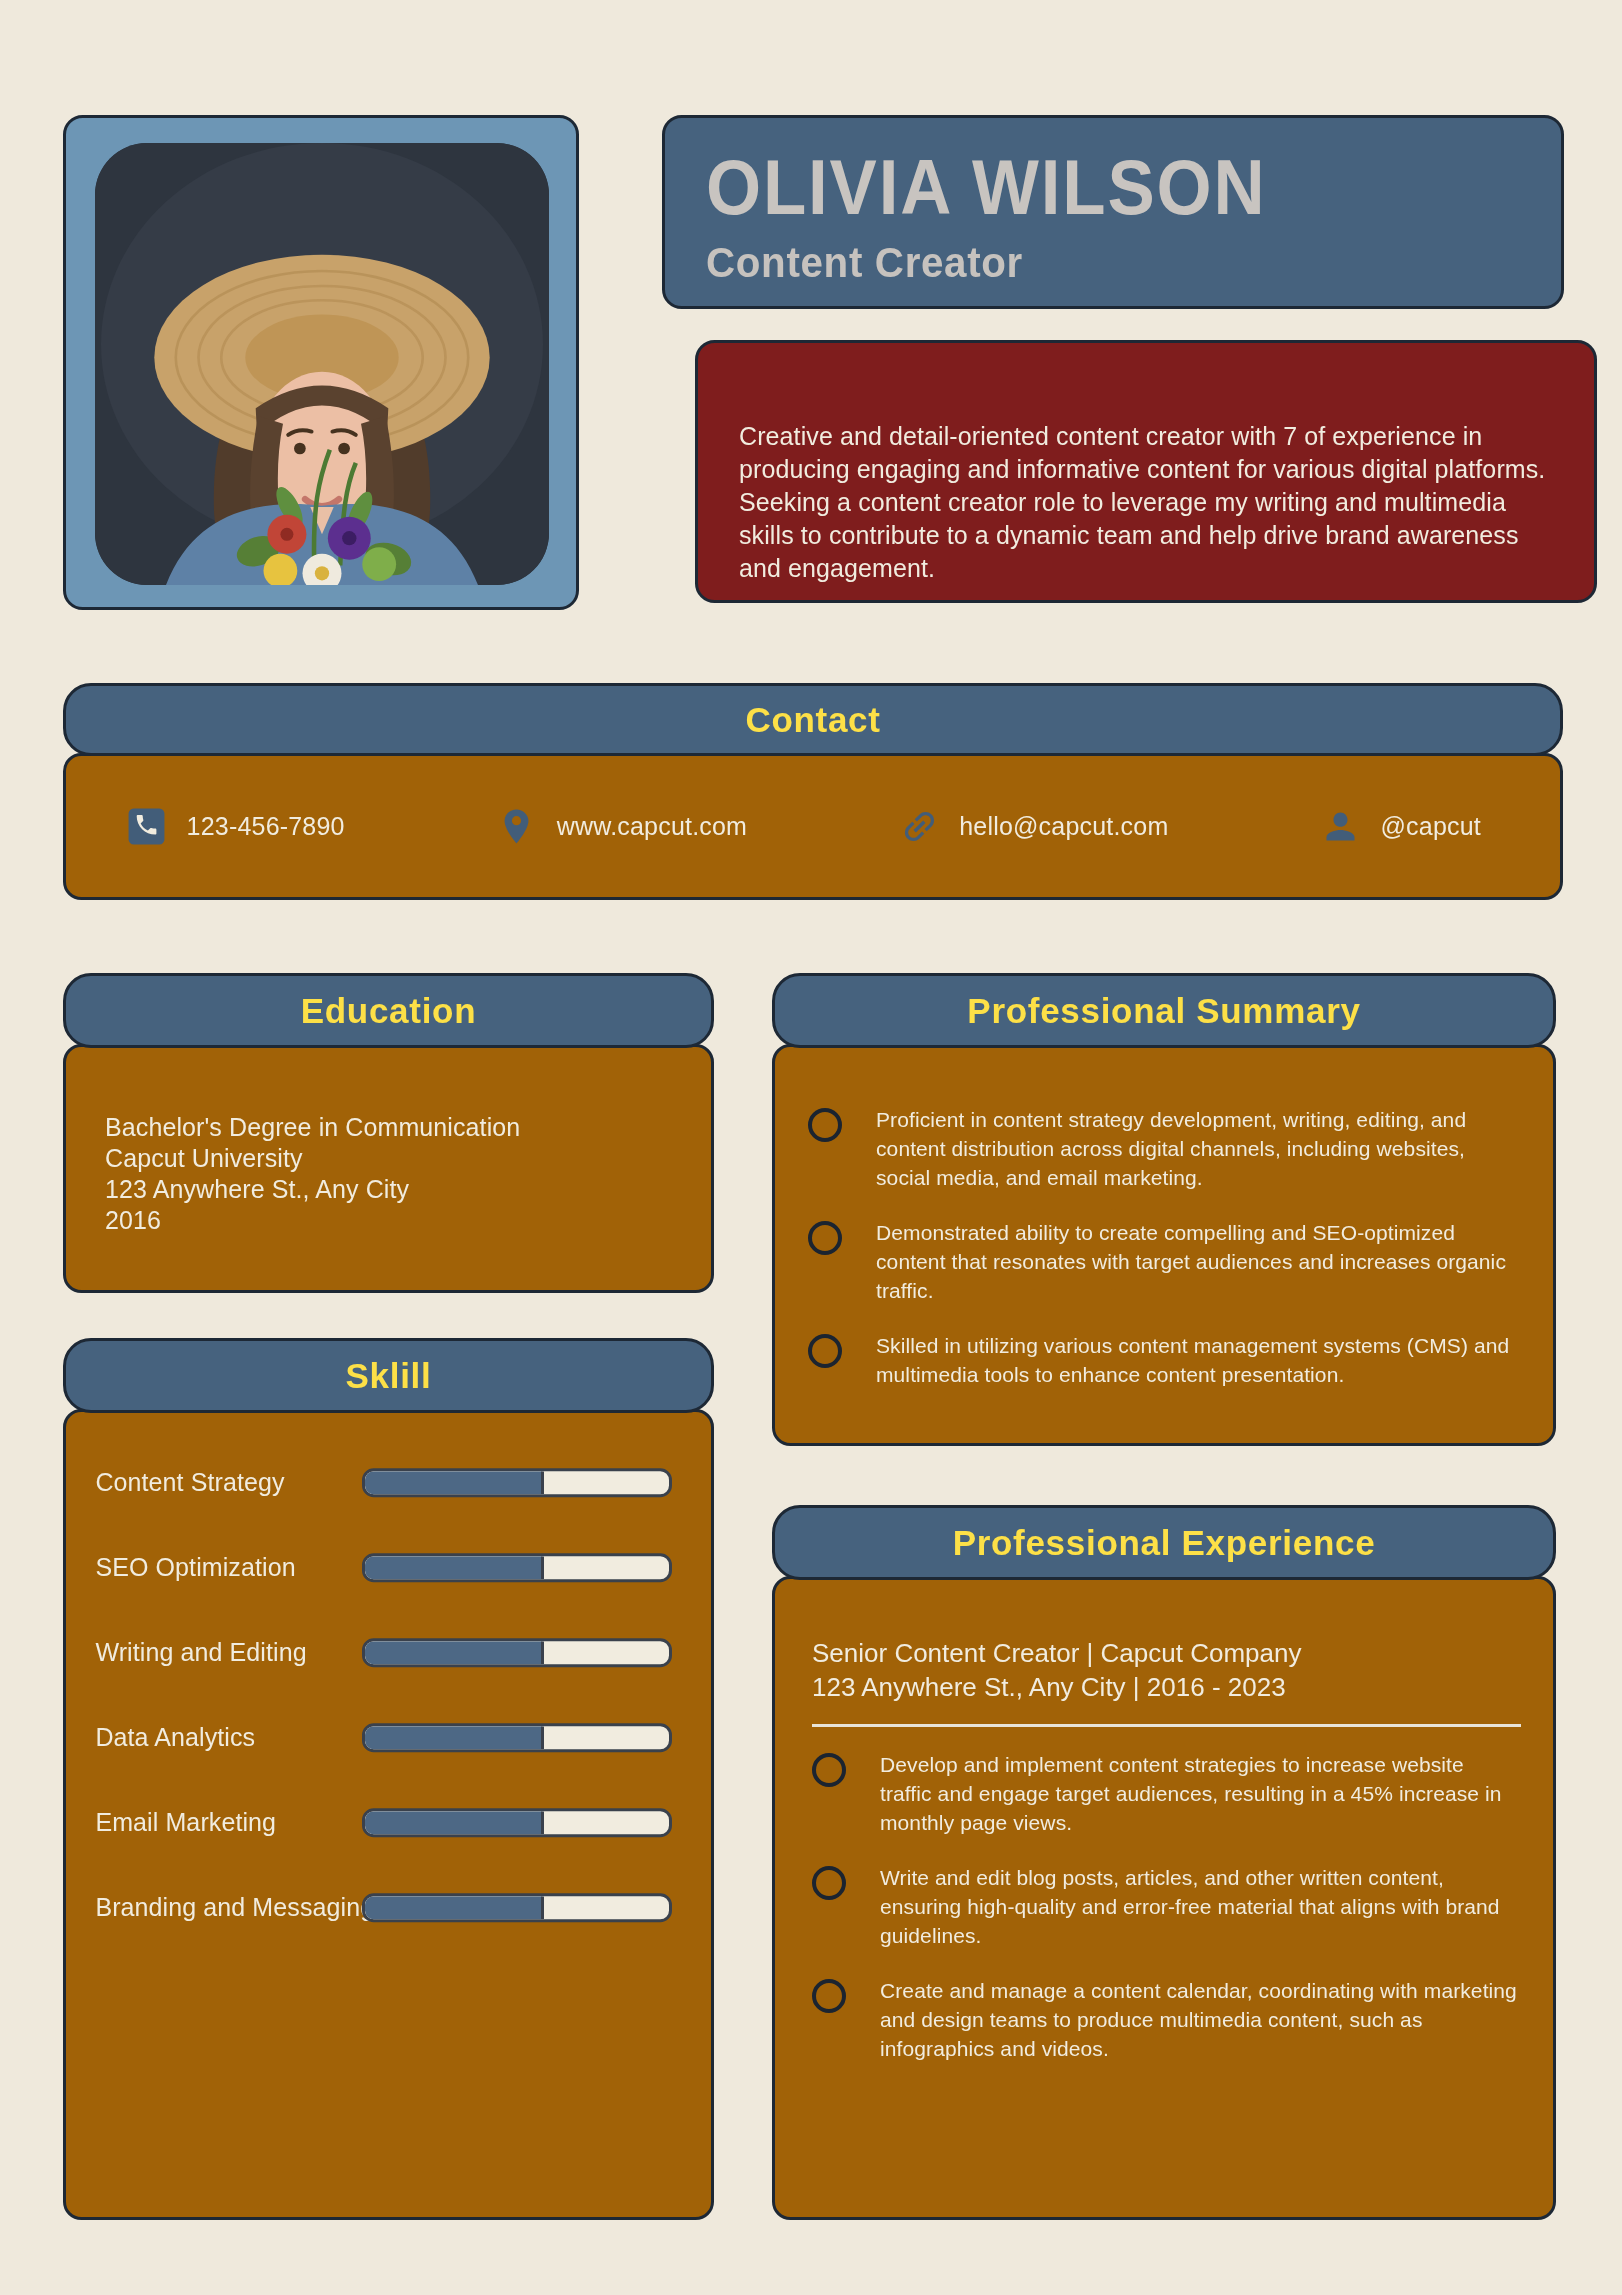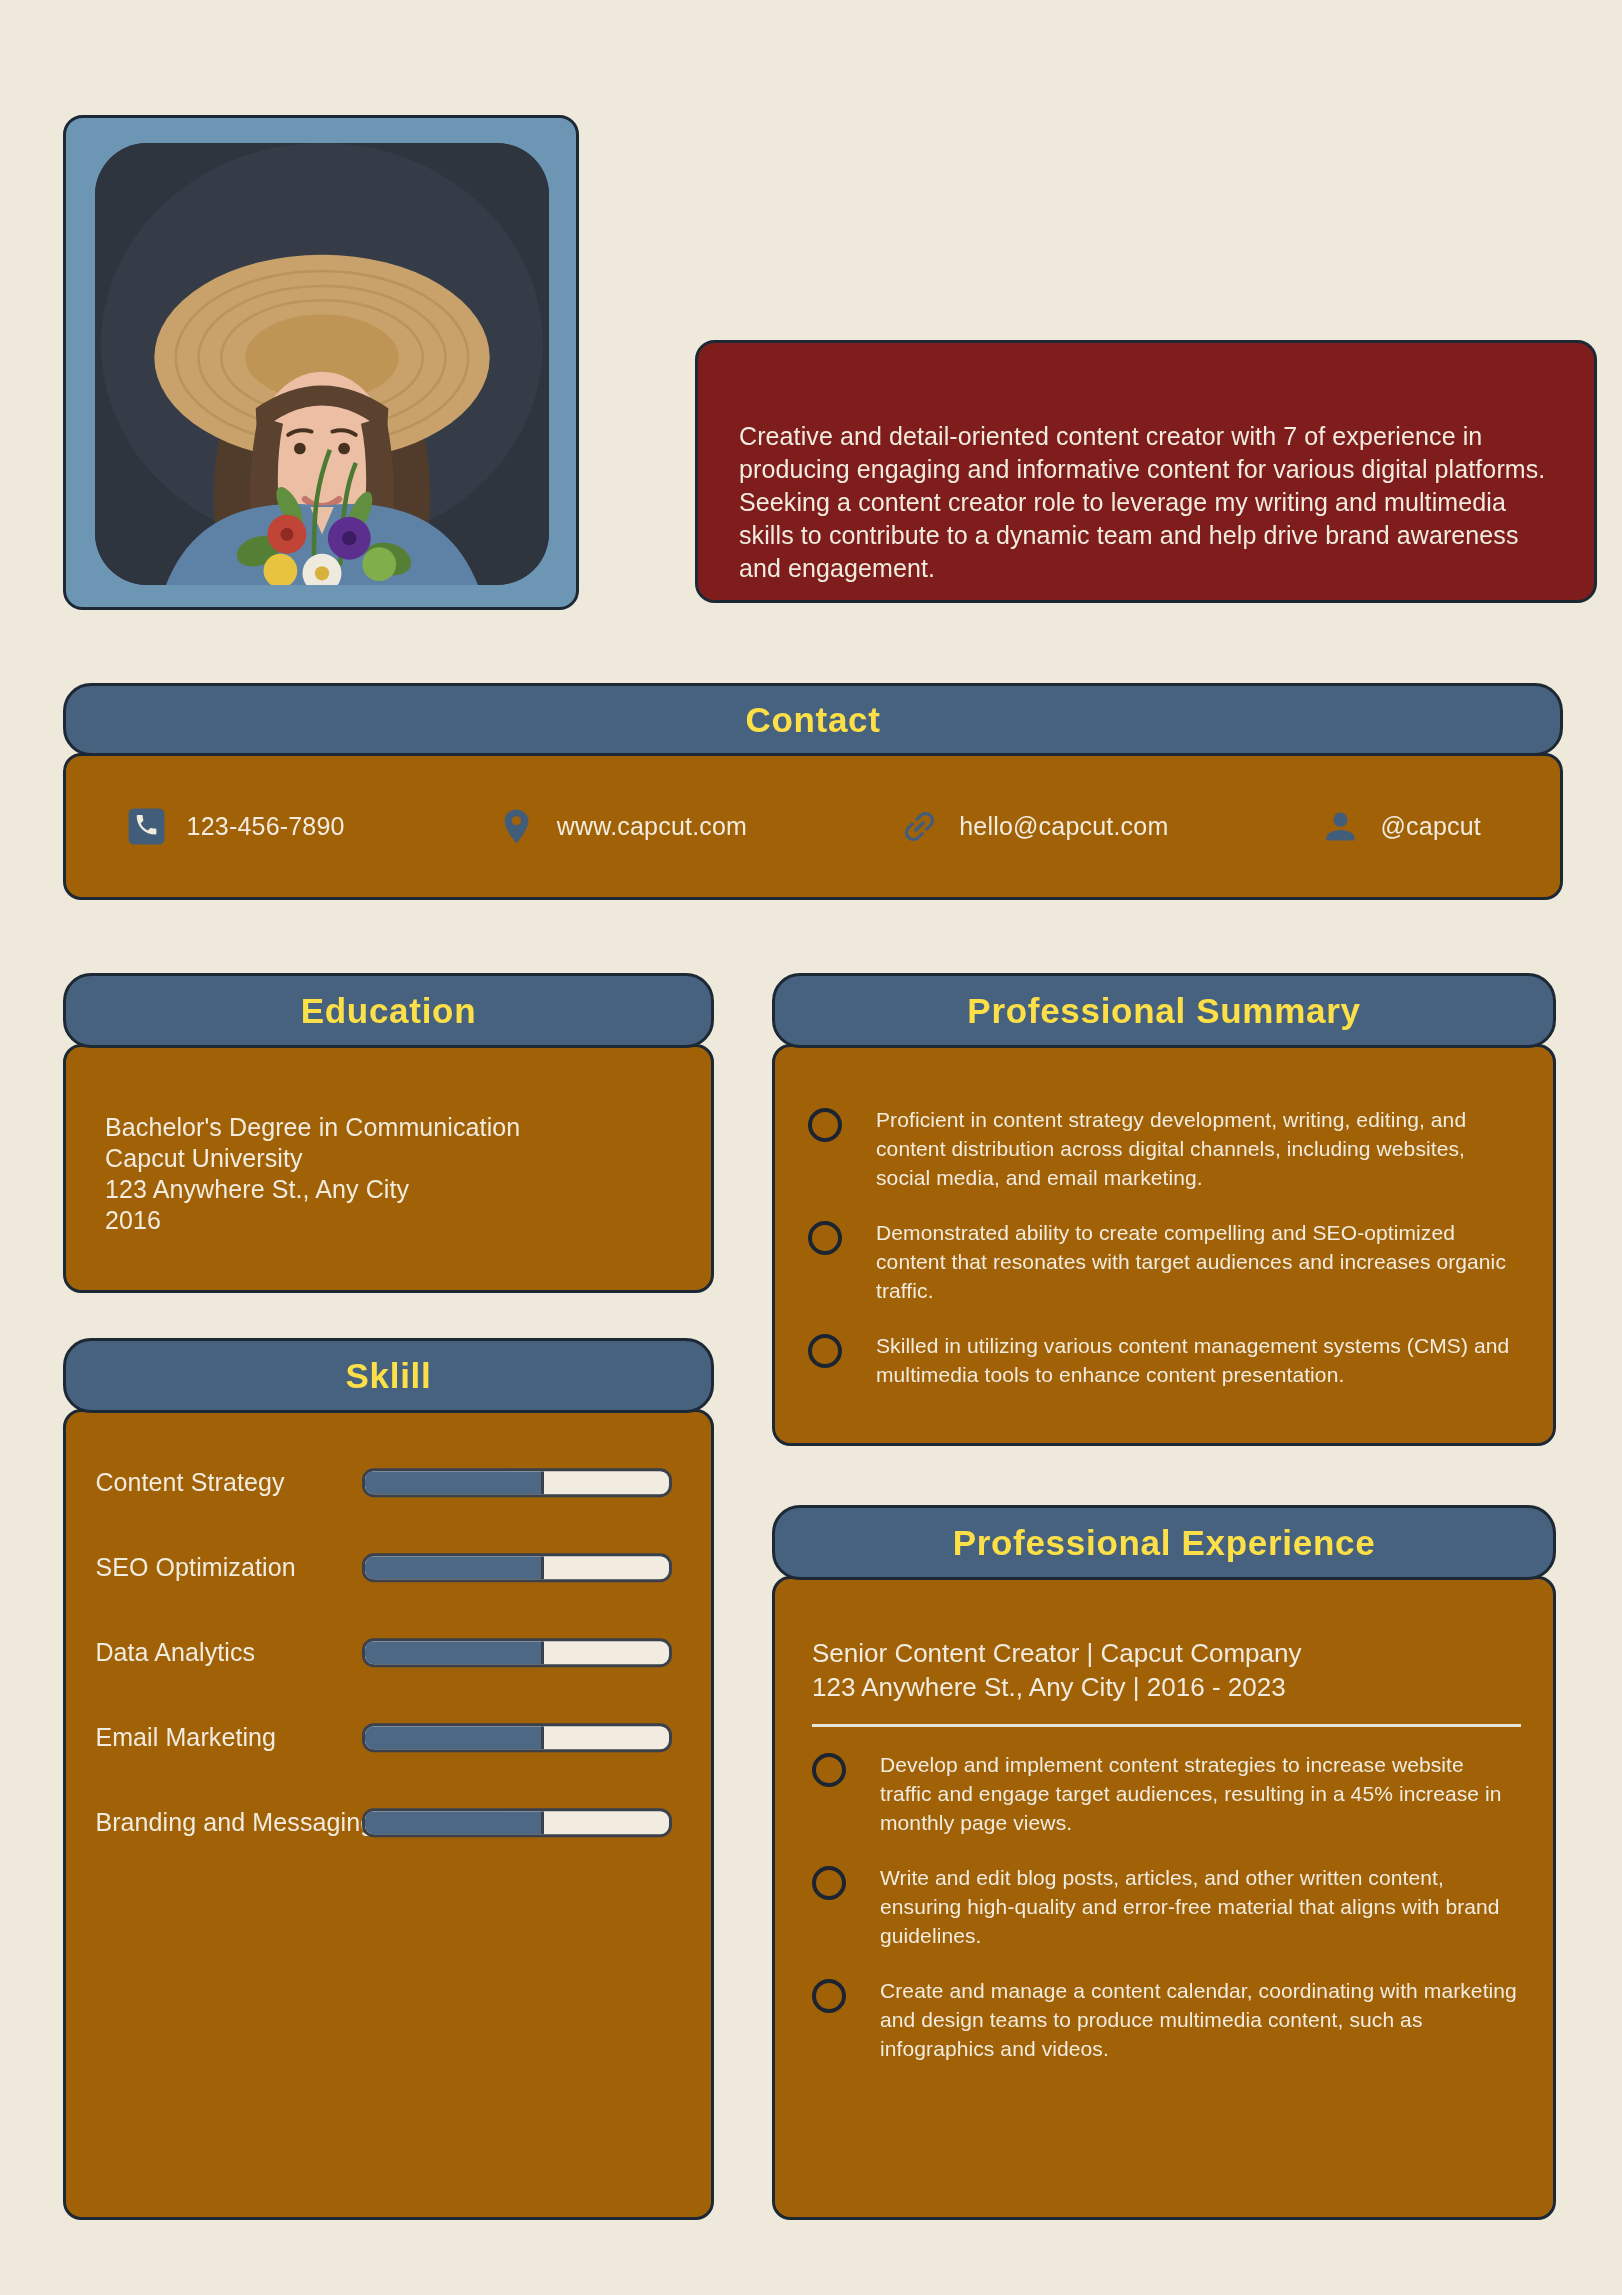--- a/index.html
+++ b/index.html
@@ -71,20 +71,24 @@
         <circle cx="392" cy="608" r="33" fill="#5c2f8f"></circle>
         <circle cx="392" cy="608" r="11" fill="#3c1d63"></circle>
         <circle cx="438" cy="648" r="26" fill="#7fae4a"></circle>
         <circle cx="286" cy="658" r="26" fill="#e7c33f"></circle>
         <circle cx="350" cy="662" r="30" fill="#efeade"></circle>
         <circle cx="350" cy="662" r="11" fill="#d9b23e"></circle>
       </svg>
     </div>
   </div>
 
+  <div class="abs" style="left:662px;top:115px;width:902px;height:194px;background:#46627e;border:3.9px solid #1d2835;border-radius:19.6px;padding:25px 0 0 41px;">
+    <div style="font-size:77px;font-weight:700;color:#c8c4c0;letter-spacing:2px;transform:scaleX(.92);transform-origin:left;white-space:nowrap;">OLIVIA WILSON</div>
+    <div style="font-size:42px;font-weight:600;color:#c6c2be;letter-spacing:0.7px;margin-top:6.5px;transform:scaleX(.96);transform-origin:left;white-space:nowrap;">Content Creator</div>
+  </div>
 
   <div class="abs" style="left:695px;top:340px;width:902px;height:263px;background:#7f1d1d;border:3.9px solid #1d2835;border-radius:19.6px;padding:77px 46px 0 41px;">
     <div class="body-text">Creative and detail-oriented content creator with 7 of experience in producing engaging and informative content for various digital platforms. Seeking a content creator role to leverage my writing and multimedia skills to contribute to a dynamic team and help drive brand awareness and engagement.</div>
   </div>
 
   <div>
     <div class="card-body" style="left:63px;top:753px;width:1500px;height:147px;display:flex;align-items:center;justify-content:space-between;padding:0 79px 0 60px;">
       <div class="contact-item">
         <svg class="cicon" viewBox="0 0 24 24">
           <rect x="1.5" y="1.5" width="21" height="21" rx="3" fill="#425d79"></rect>
@@ -140,20 +144,26 @@
             <div class="skill-fill" style="width: 58%;"></div>
           </div>
       </div>
       <div class="skill-row">
         <span class="skill-label">SEO Optimization</span>
         <div class="skill-track">
             <div class="skill-fill" style="width: 58%;"></div>
           </div>
       </div>
       <div class="skill-row">
+        <span class="skill-label">Writing and Editing</span>
+        <div class="skill-track">
+            <div class="skill-fill" style="width: 58%;"></div>
+          </div>
+      </div>
+      <div class="skill-row">
         <span class="skill-label">Data Analytics</span>
         <div class="skill-track">
             <div class="skill-fill" style="width: 58%;"></div>
           </div>
       </div>
       <div class="skill-row">
         <span class="skill-label">Email Marketing</span>
         <div class="skill-track">
             <div class="skill-fill" style="width: 58%;"></div>
           </div>

